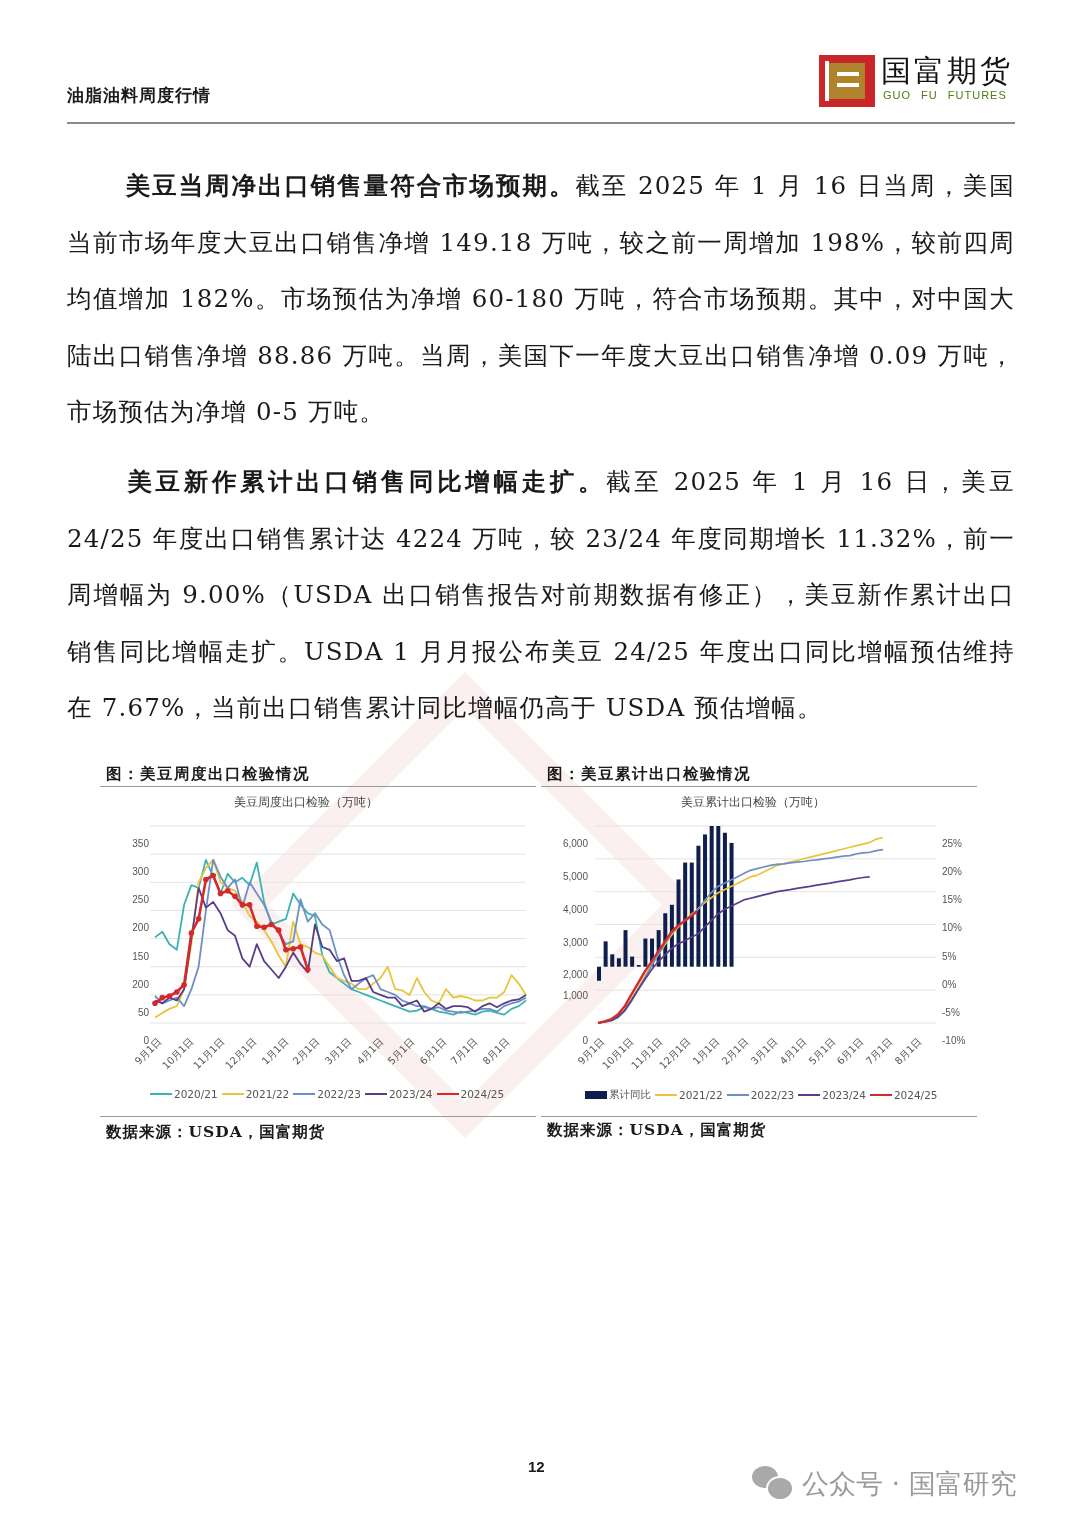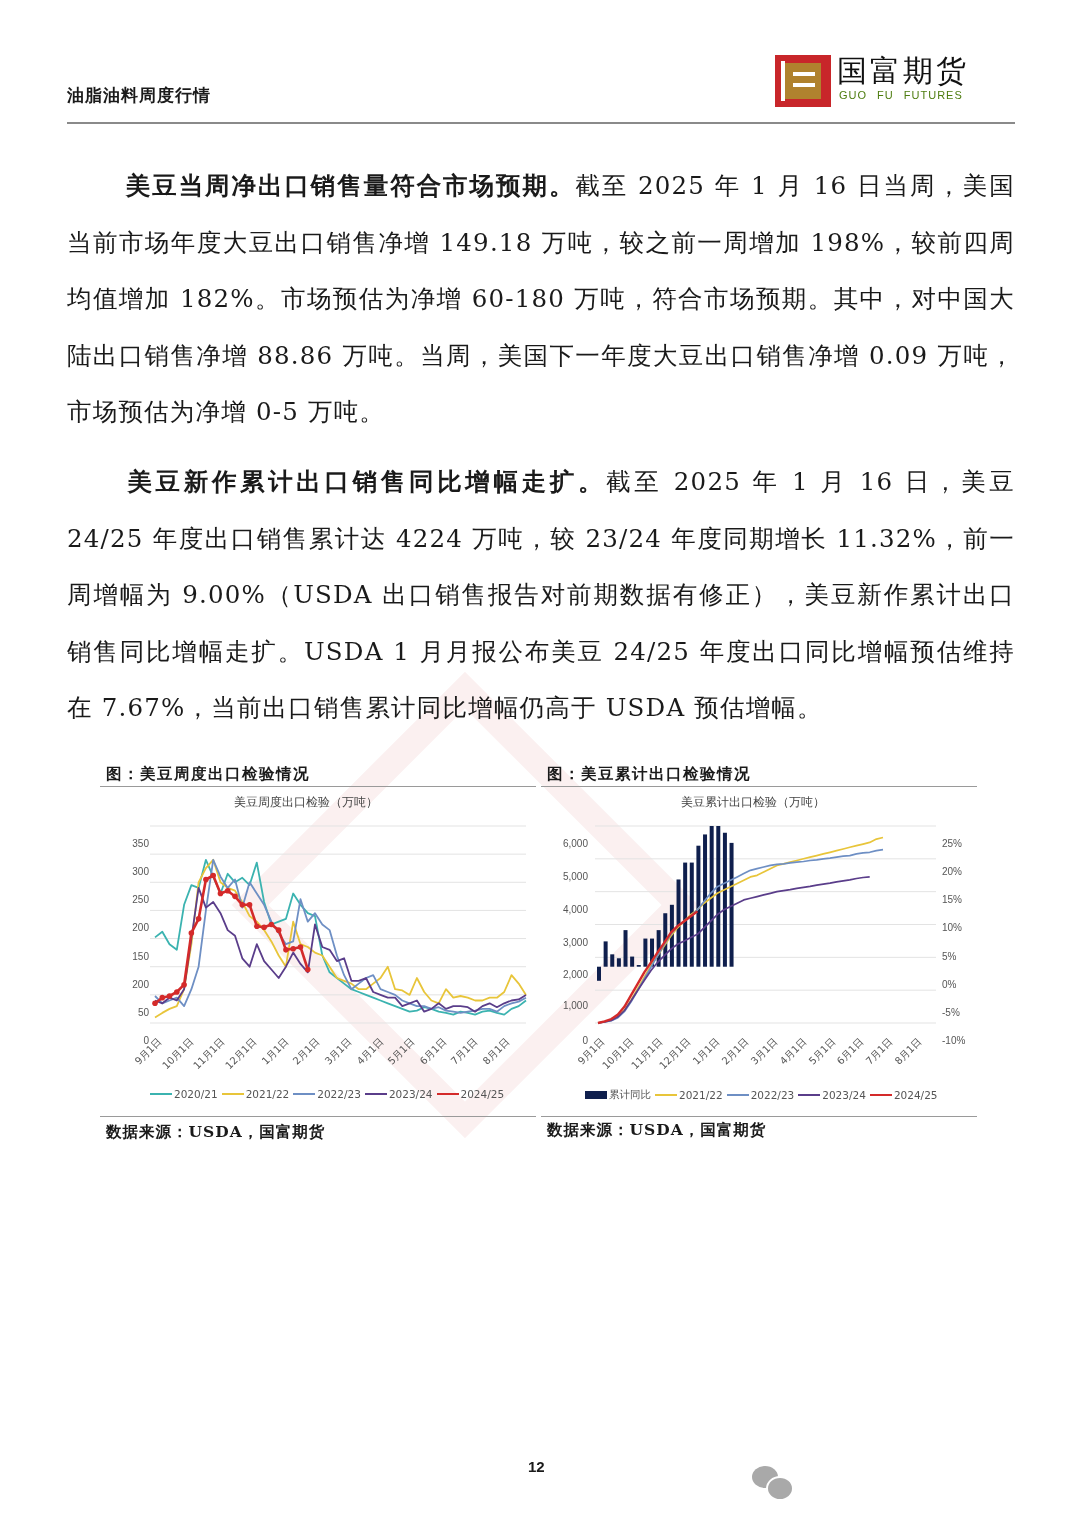--- a/index.html
+++ b/index.html
@@ -1,18 +1,18 @@
 <!DOCTYPE html>
 <html><head>
 <meta charset="utf-8">
 <style>
   html, body { margin:0; padding:0; background:#ffffff; }
   body { width:1080px; height:1528px; position:relative; overflow:hidden; font-family:"DejaVu Serif", "Liberation Serif", serif; color:#1a1a1a; }
   .header-left { position:absolute; left:67px; top:84px; font-size:17px; font-weight:bold; letter-spacing:1px; }
-  .logo { position:absolute; left:775px; top:55px; width:205px; height:56px; }
+  .logo { position:absolute; left:819px; top:55px; width:205px; height:56px; }
   .logo-box { position:absolute; left:0; top:0; width:56px; height:52px; background:#c8262a; }
   .logo-inner { position:absolute; left:8px; top:8px; width:38px; height:36px; background:#b0822e; }
   .logo-inner::before { content:""; position:absolute; left:10px; top:9px; width:22px; height:4px; background:#fff; }
   .logo-inner::after { content:""; position:absolute; left:10px; top:20px; width:22px; height:4px; background:#fff; }
   .logo-bar { position:absolute; left:6px; top:6px; width:4px; height:40px; background:#fff; }
   .logo-cn { position:absolute; left:62px; top:-4px; font-family:"DejaVu Sans", sans-serif; font-size:30px; color:#111; letter-spacing:3px; }
   .logo-en { position:absolute; left:64px; top:34px; font-family:"Liberation Sans", sans-serif; font-size:11px; color:#4d7c0f; letter-spacing:1px; word-spacing:6px; }
   .header-rule { position:absolute; left:67px; top:122px; width:948px; height:2px; background:#8a8a8a; }
 
   .para { position:absolute; left:67px; width:948px; font-size:24.5px; line-height:56.5px; text-align:justify; letter-spacing:1.2px; }
@@ -211,21 +211,21 @@
       <span class="item">
         <span class="sw" style="background: rgb(212, 42, 42);"></span>
         <span>2024/25</span>
       </span>
     </div>
 <div class="tick r" style="left:7px; top:29px;">6,000</div>
     <div class="tick r" style="left:7px; top:61.83333333333334px;">5,000</div>
     <div class="tick r" style="left:7px; top:94.66666666666667px;">4,000</div>
     <div class="tick r" style="left:7px; top:127.5px;">3,000</div>
     <div class="tick r" style="left:7px; top:160.33333333333334px;">2,000</div>
-    <div class="tick r" style="left:7px; top:191px;">1,000</div>
+    <div class="tick r" style="left:7px; top:181px;">1,000</div>
     <div class="tick r" style="left:7px; top:226px;">0</div>
     <div class="tick" style="left:401px; top:29px;">25%</div>
     <div class="tick" style="left:401px; top:57.14285714285714px;">20%</div>
     <div class="tick" style="left:401px; top:85.28571428571428px;">15%</div>
     <div class="tick" style="left:401px; top:113.42857142857143px;">10%</div>
     <div class="tick" style="left:401px; top:141.57142857142856px;">5%</div>
     <div class="tick" style="left:401px; top:169.71428571428572px;">0%</div>
     <div class="tick" style="left:401px; top:197.85714285714286px;">-5%</div>
     <div class="tick" style="left:401px; top:226px;">-10%</div>
     <div class="xtick" style="left:7px; top:245px;">9月1日</div>
@@ -243,13 +243,14 @@
   </div>
 <div class="fig-rule" style="left:541px; top:1116px; width:436px;"></div>
 <div class="fig-source" style="left:547px; top:1120px;">数据来源：USDA，国富期货</div>
 
 <div class="page-num">12</div>
 <div class="wechat">
   <div class="wechat-icon">
       <div class="bub1"></div>
       <div class="bub2"></div>
     </div>
+  <span>公众号 · 国富研究</span>
 </div>
 
 </body></html>

